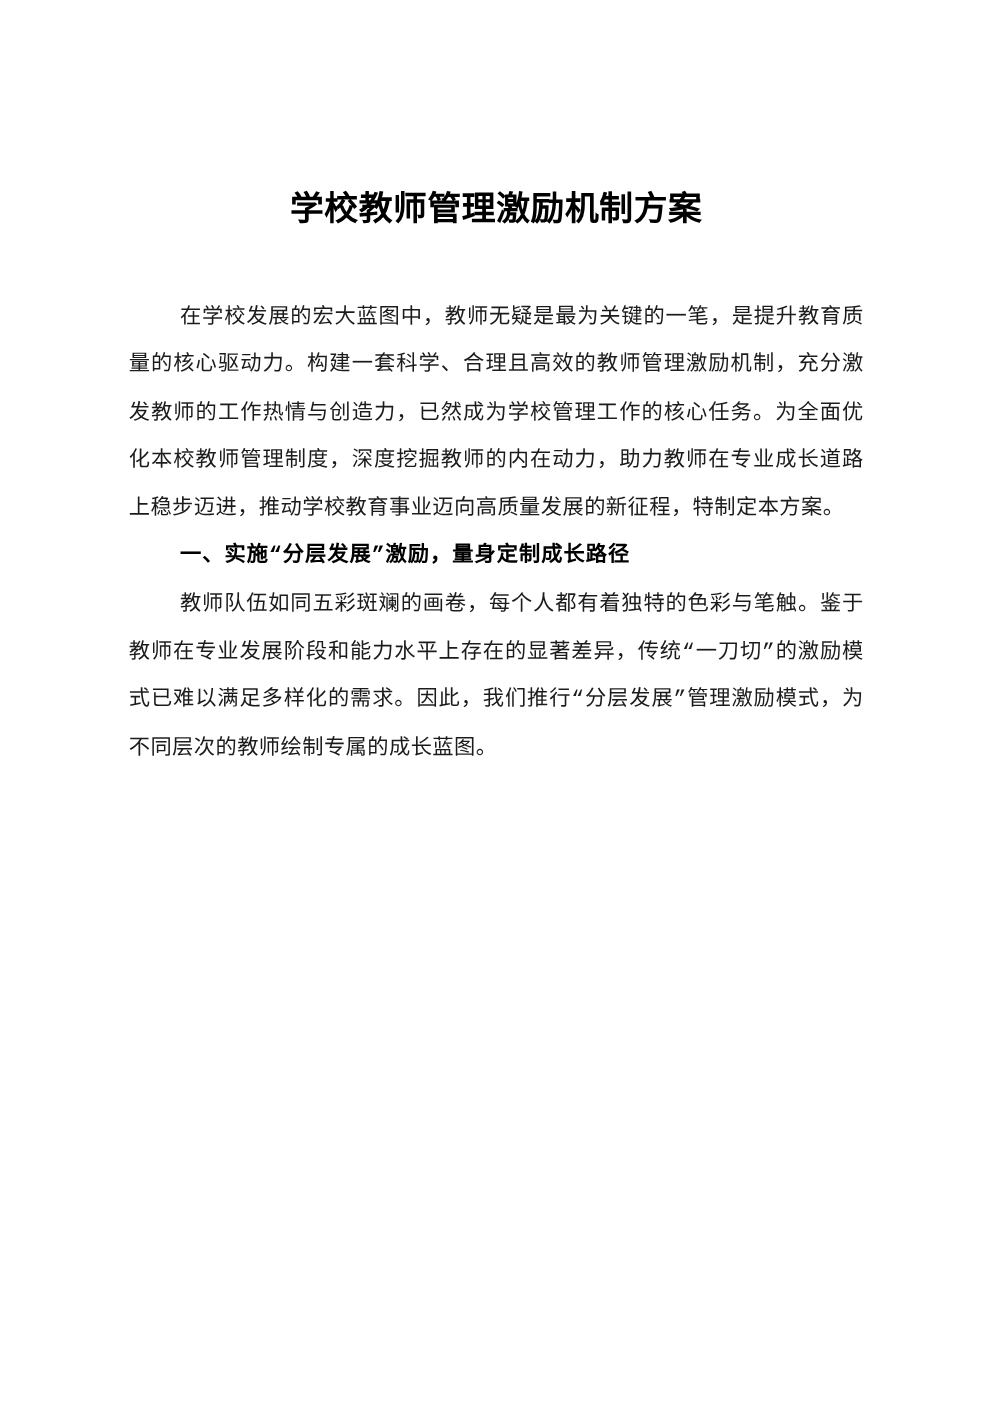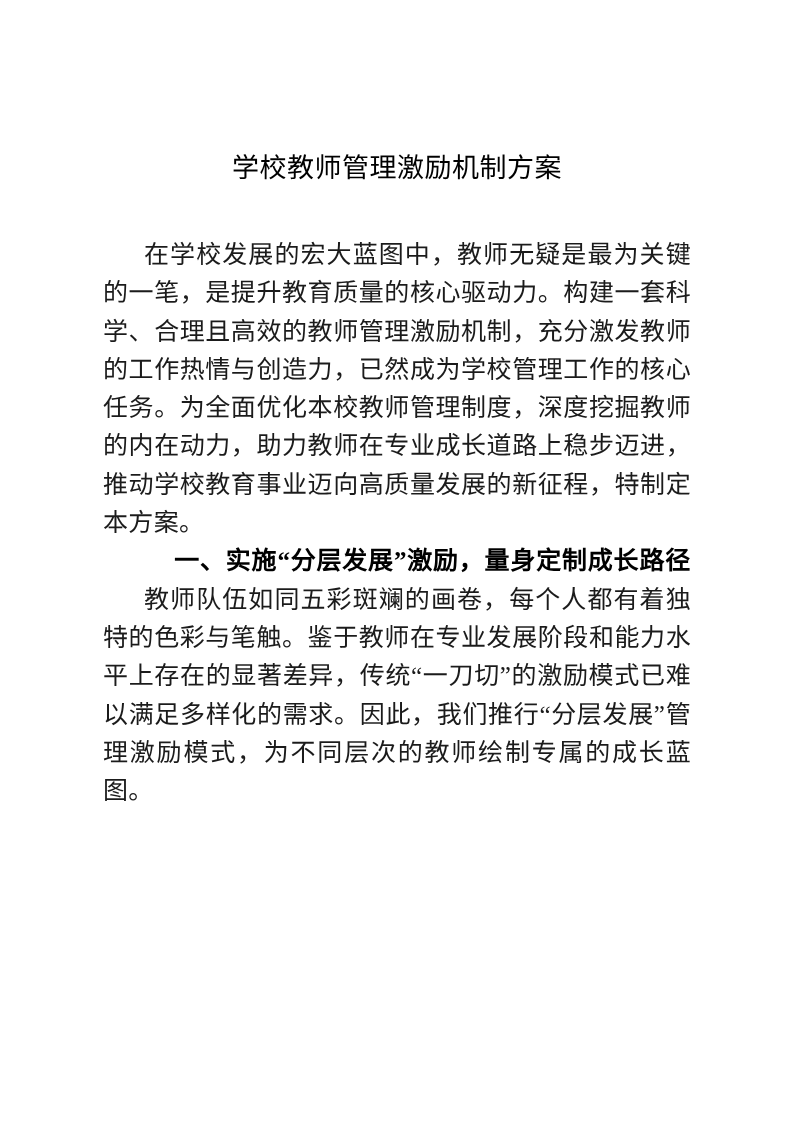--- a/index.html
+++ b/index.html
@@ -21,52 +21,52 @@
 
   .doc-body {
     position: absolute;
     left: 103px;
     top: 148px;
     width: 588px;
   }
 
   .doc-title {
     font-family: "DejaVu Sans", "Liberation Sans", sans-serif;
-    font-weight: 400;
+    font-weight: 700;
     font-size: 27px;
     line-height: 40px;
     color: #000000;
     text-align: center;
     letter-spacing: 0.5px;
     margin: 0 0 4px 0;
     white-space: nowrap;
   }
 
   .spacer-after-title {
     height: 44px;
   }
 
   .para {
-    font-family: Liberation Serif, serif;
-    font-size: 25px;
+    font-family: Liberation Mono, monospace;
+    font-size: 17px;
     line-height: 38.3px;
     color: #1b1b1b;
     margin: 0;
     text-align: justify;
     text-justify: inter-ideograph;
     text-indent: 41px;
     letter-spacing: 0.35px;
     word-break: break-all;
   }
 
   .para.heading {
     font-weight: 700;
     color: #000000;
     letter-spacing: 0.8px;
-    text-align: right;
+    text-align: left;
   }
 </style>
 </head>
 <body>
 
 <div class="page">
   <div class="doc-body">
 
     <h1 class="doc-title">学校教师管理激励机制方案</h1>
 

